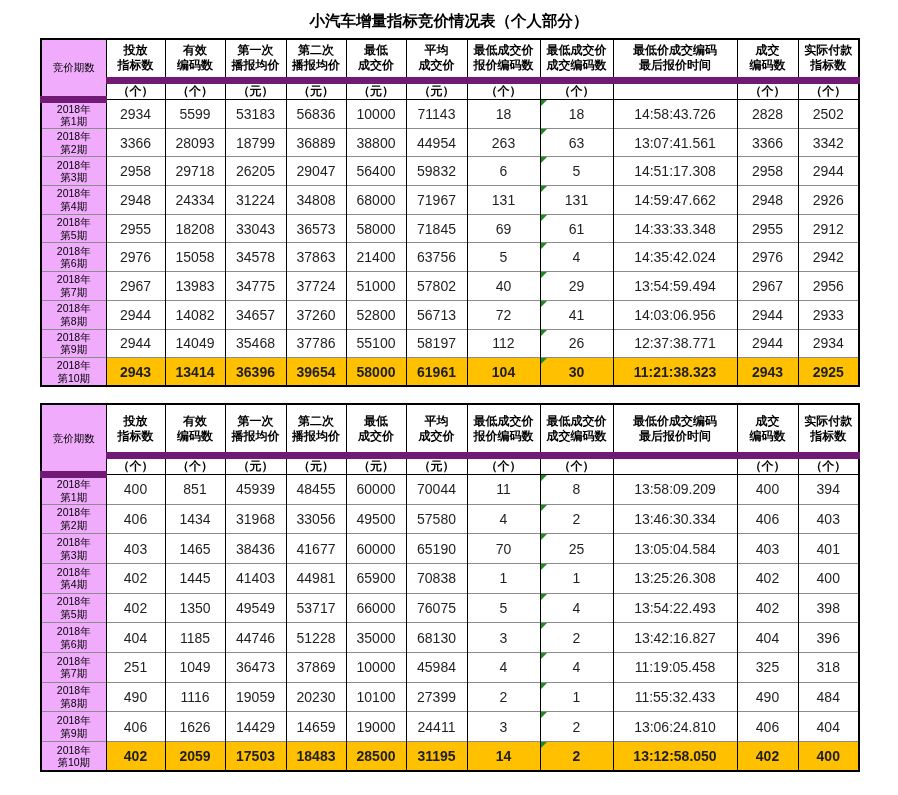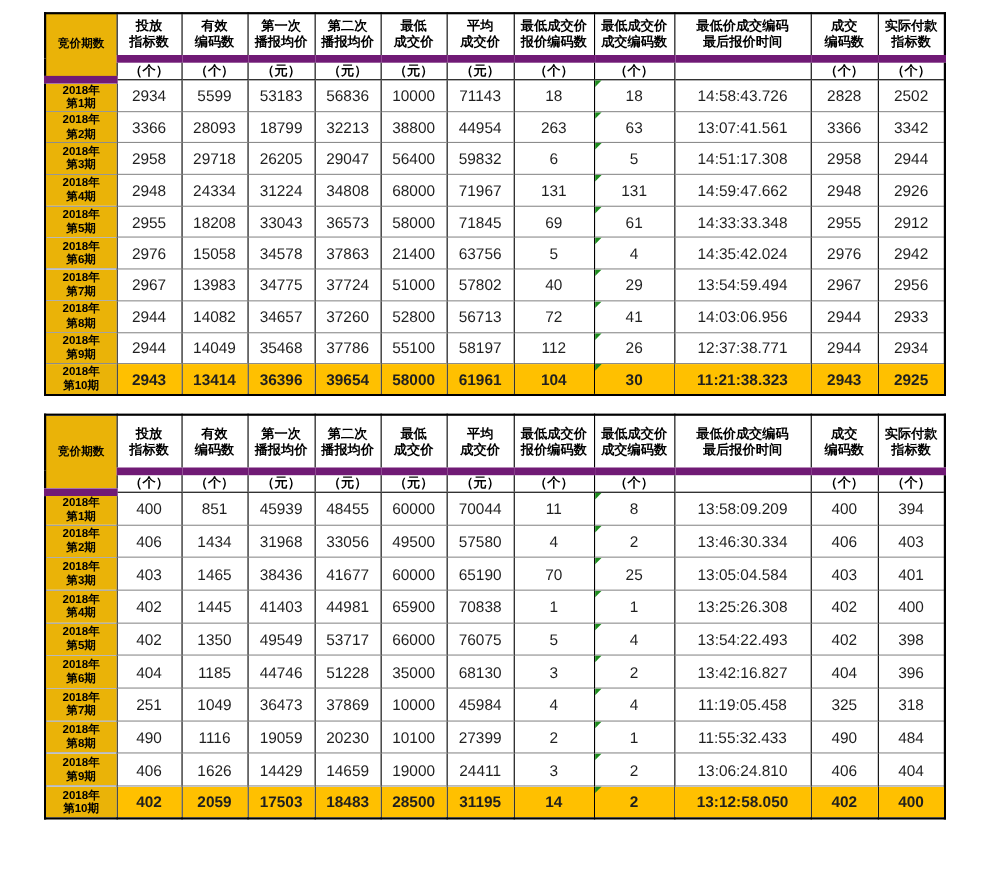--- a/index.html
+++ b/index.html
@@ -7,35 +7,36 @@
   .sheet{width:818px;margin-left:40px;padding-top:11px;}
   .tbl-section + .tbl-section{margin-top:16px;}
   h2.tbl-title{margin:0 0 6px 0;font-size:15.5px;font-weight:bold;text-align:center;color:#000;}
   table.auction{border-collapse:collapse;table-layout:fixed;width:818px;border:2px solid #000;}
   th,td{padding:0 2px;text-align:center;vertical-align:middle;overflow:hidden;
         border-left:1px solid #000;}
   th{font-size:12px;font-weight:bold;color:#000;line-height:1.25;}
   thead tr.lab th{border-bottom:7px solid #701a75;}
   thead tr.unit th{border-bottom:1px solid #000;font-size:12px;}
   tbody td{font-size:14px;border-top:1px solid #8c8c8c;position:relative;}
-  td.period,th.period{font-size:10.5px;font-weight:bold;line-height:1.2;color:#000;background:#eab308;}
+  td.period,th.period{font-size:10.5px;font-weight:normal;line-height:1.2;color:#000;background:#f0abfc;}
   .tbl-0 thead tr.lab{height:41px;}  .tbl-0 thead tr.unit{height:14px;}
   .tbl-1 thead tr.lab{height:51px;}  .tbl-1 thead tr.unit{height:18px;}
   .tbl-0 tbody tr{height:28.7px;}    .tbl-1 tbody tr{height:29.7px;}
   tr.hl td.val{background:var(--hl,#FFC000);font-weight:bold;}
   td.cmt::before{content:"";position:absolute;top:0;left:0;width:0;height:0;
         border-top:6px solid var(--tri,#1E8C1E);border-right:6px solid transparent;}
   .lab-line{display:block;}
 </style>
 </head>
 <body>
 
 <div class="sheet">
 
   <section class="tbl-section">
+    <h2 class="tbl-title">小汽车增量指标竞价情况表（个人部分）</h2>
     <table class="auction tbl-0">
       <colgroup>
           <col style="width: 65px;">
           <col style="width: 59px;">
           <col style="width: 60px;">
           <col style="width: 61px;">
           <col style="width: 60px;">
           <col style="width: 60px;">
           <col style="width: 61px;">
           <col style="width: 73px;">
@@ -127,21 +128,21 @@
             <td class="val">2502</td>
           </tr>
           <tr>
             <td class="period">
               <span class="lab-line">2018年</span>
               <span class="lab-line">第2期</span>
             </td>
             <td class="val">3366</td>
             <td class="val">28093</td>
             <td class="val">18799</td>
-            <td class="val">32213</td>
+            <td class="val">36889</td>
             <td class="val">38800</td>
             <td class="val">44954</td>
             <td class="val">263</td>
             <td class="val cmt">63</td>
             <td class="val">13:07:41.561</td>
             <td class="val">3366</td>
             <td class="val">3342</td>
           </tr>
           <tr>
             <td class="period">

